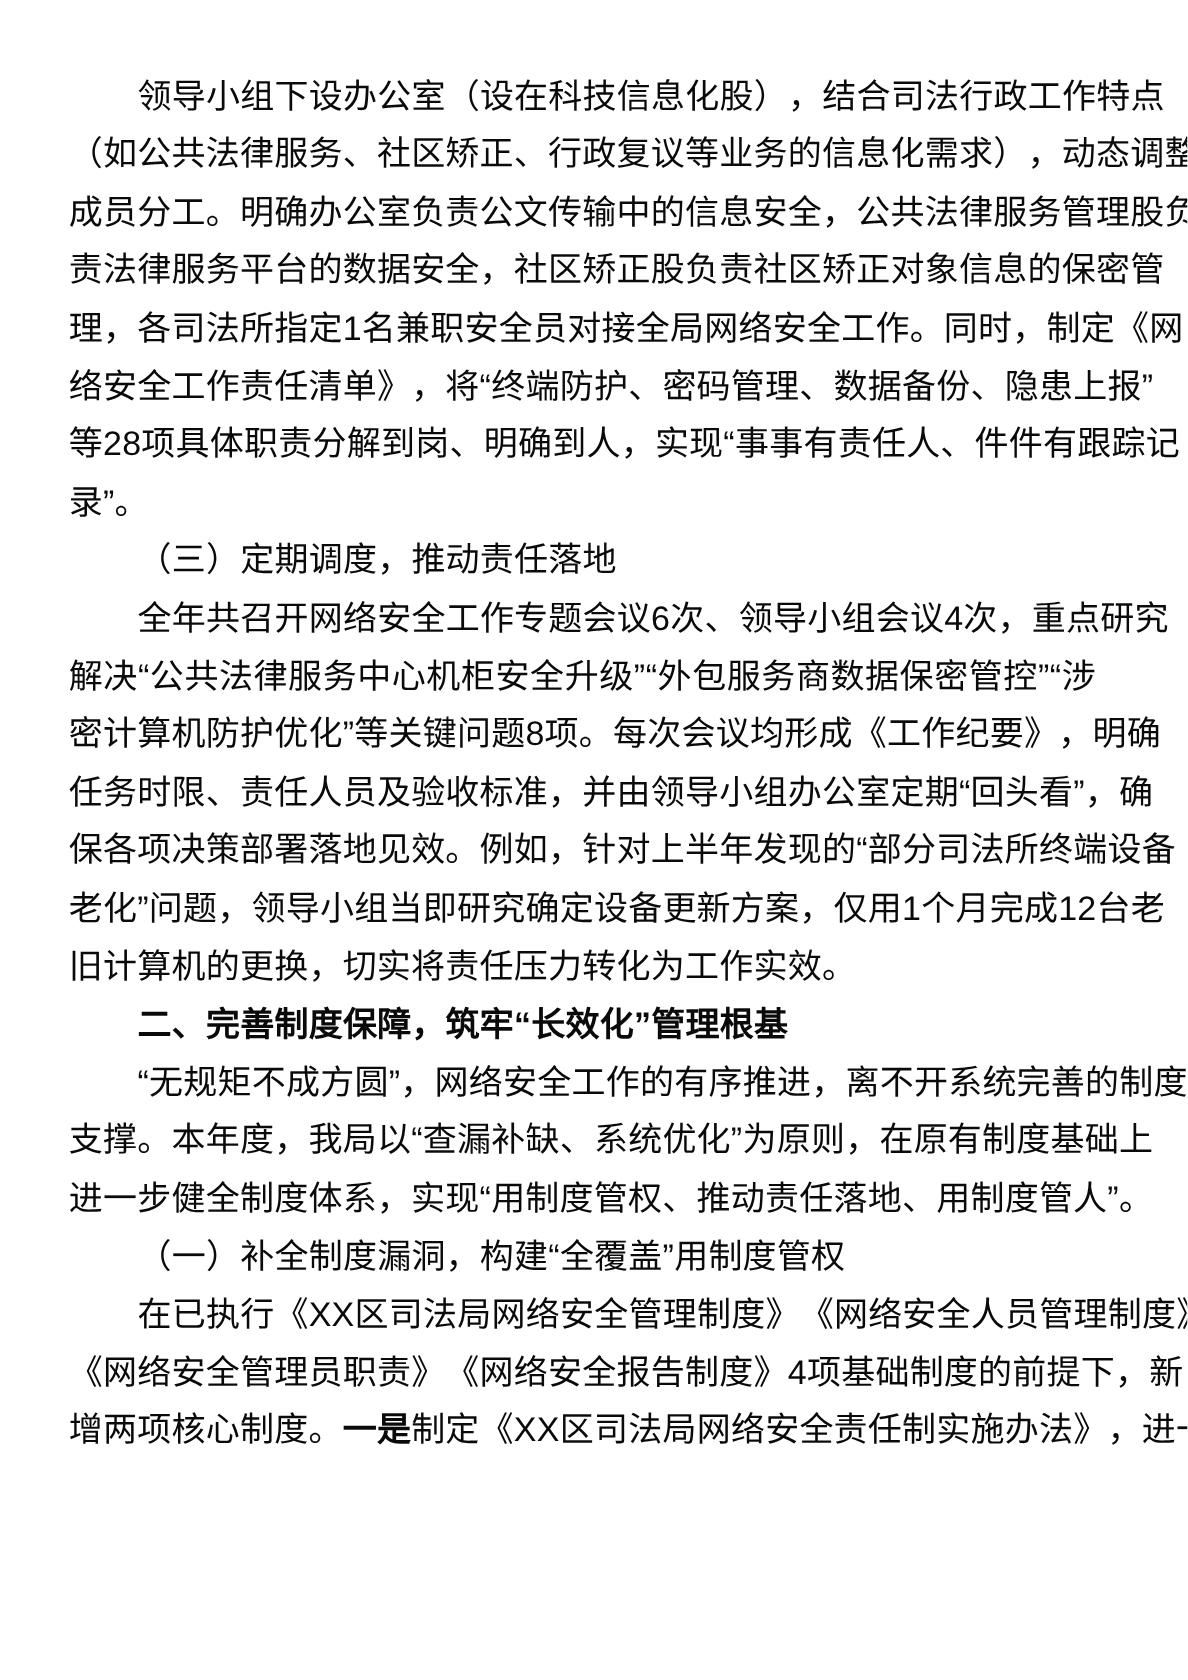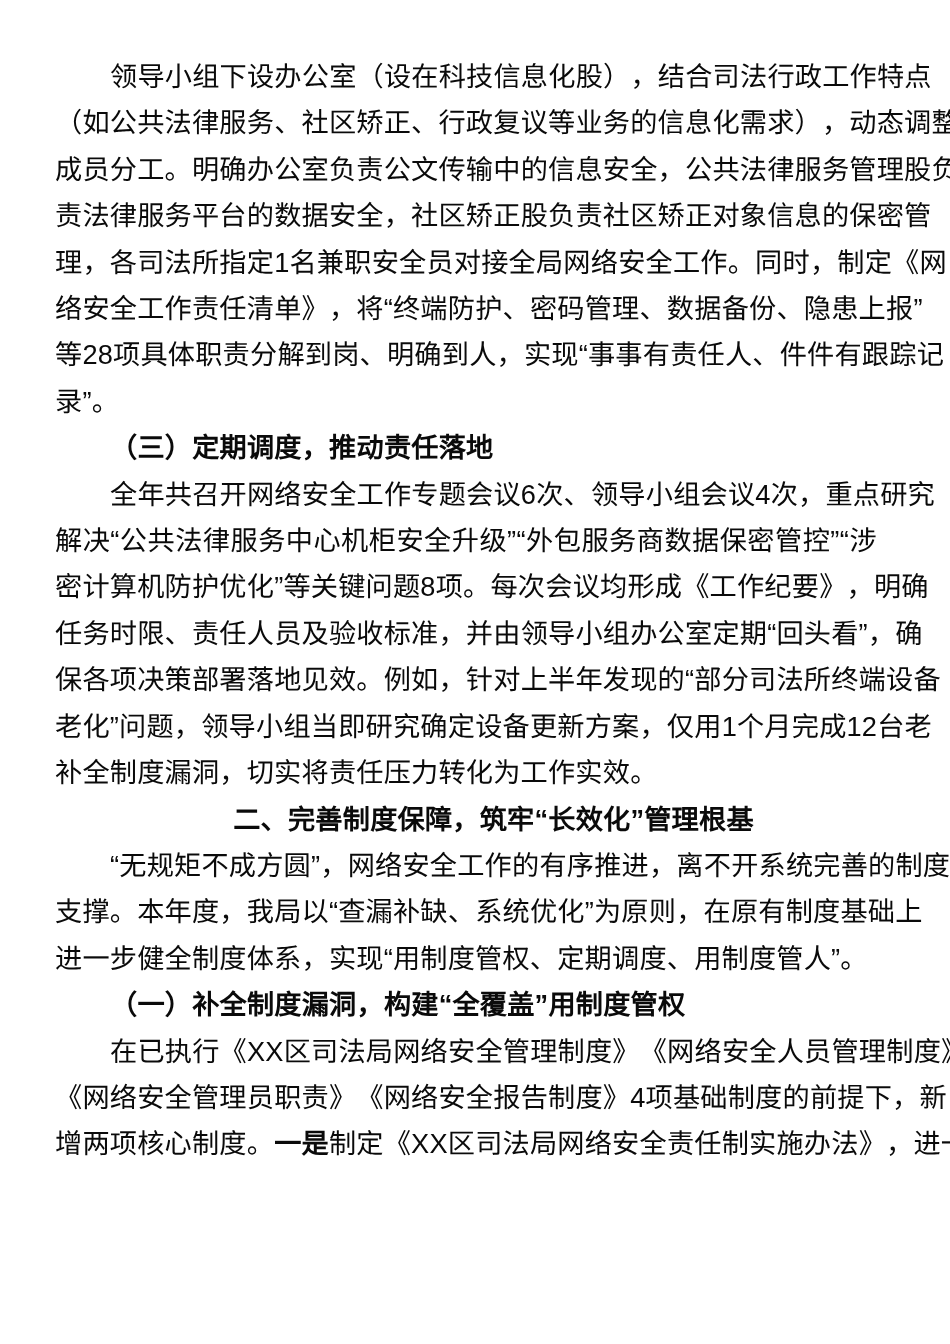--- a/index.html
+++ b/index.html
@@ -52,26 +52,24 @@
   
   .line.indent {
     padding-left: 55px;
     box-sizing: content-box;
   }
   .line.indent.just {
     width: 767px;
   }
   .line.indent.last {
     width: 767px;
-    font-weight: bold;
   }
   
   .line.heading {
     font-weight: 700;
-    text-align: center;
   }
   .bold {
     font-weight: 700;
   }
 </style>
 </head>
 <body>
 
 <div id="page">
   <div id="content">
@@ -535,21 +533,21 @@
         <span>月</span>
         <span>完</span>
         <span>成</span>
         <span> </span>
         <span>1</span>
         <span>2</span>
         <span> </span>
         <span>台</span>
         <span>老</span>
       </div>
-      <div class="line last">补全制度漏洞，切实将责任压力转化为工作实效。</div>
+      <div class="line last">旧计算机的更换，切实将责任压力转化为工作实效。</div>
       <div class="line indent last heading">二、完善制度保障，筑牢“长效化”管理根基</div>
       <div class="line indent just">
         <span>“</span>
         <span>无</span>
         <span>规</span>
         <span>矩</span>
         <span>不</span>
         <span>成</span>
         <span>方</span>
         <span>圆</span>
@@ -606,21 +604,21 @@
         <span>，</span>
         <span>在</span>
         <span>原</span>
         <span>有</span>
         <span>制</span>
         <span>度</span>
         <span>基</span>
         <span>础</span>
         <span>上</span>
       </div>
-      <div class="line last">进一步健全制度体系，实现“用制度管权、定期调度、用制度管人”。</div>
+      <div class="line last">进一步健全制度体系，实现“用制度管权、推动责任落地、用制度管人”。</div>
       <div class="line indent last">（一）补全制度漏洞，构建“全覆盖”用制度管权</div>
       <div class="line indent just">
         <span>在</span>
         <span>已</span>
         <span>执</span>
         <span>行</span>
         <span>《</span>
         <span>X</span>
         <span>X</span>
         <span> </span>

